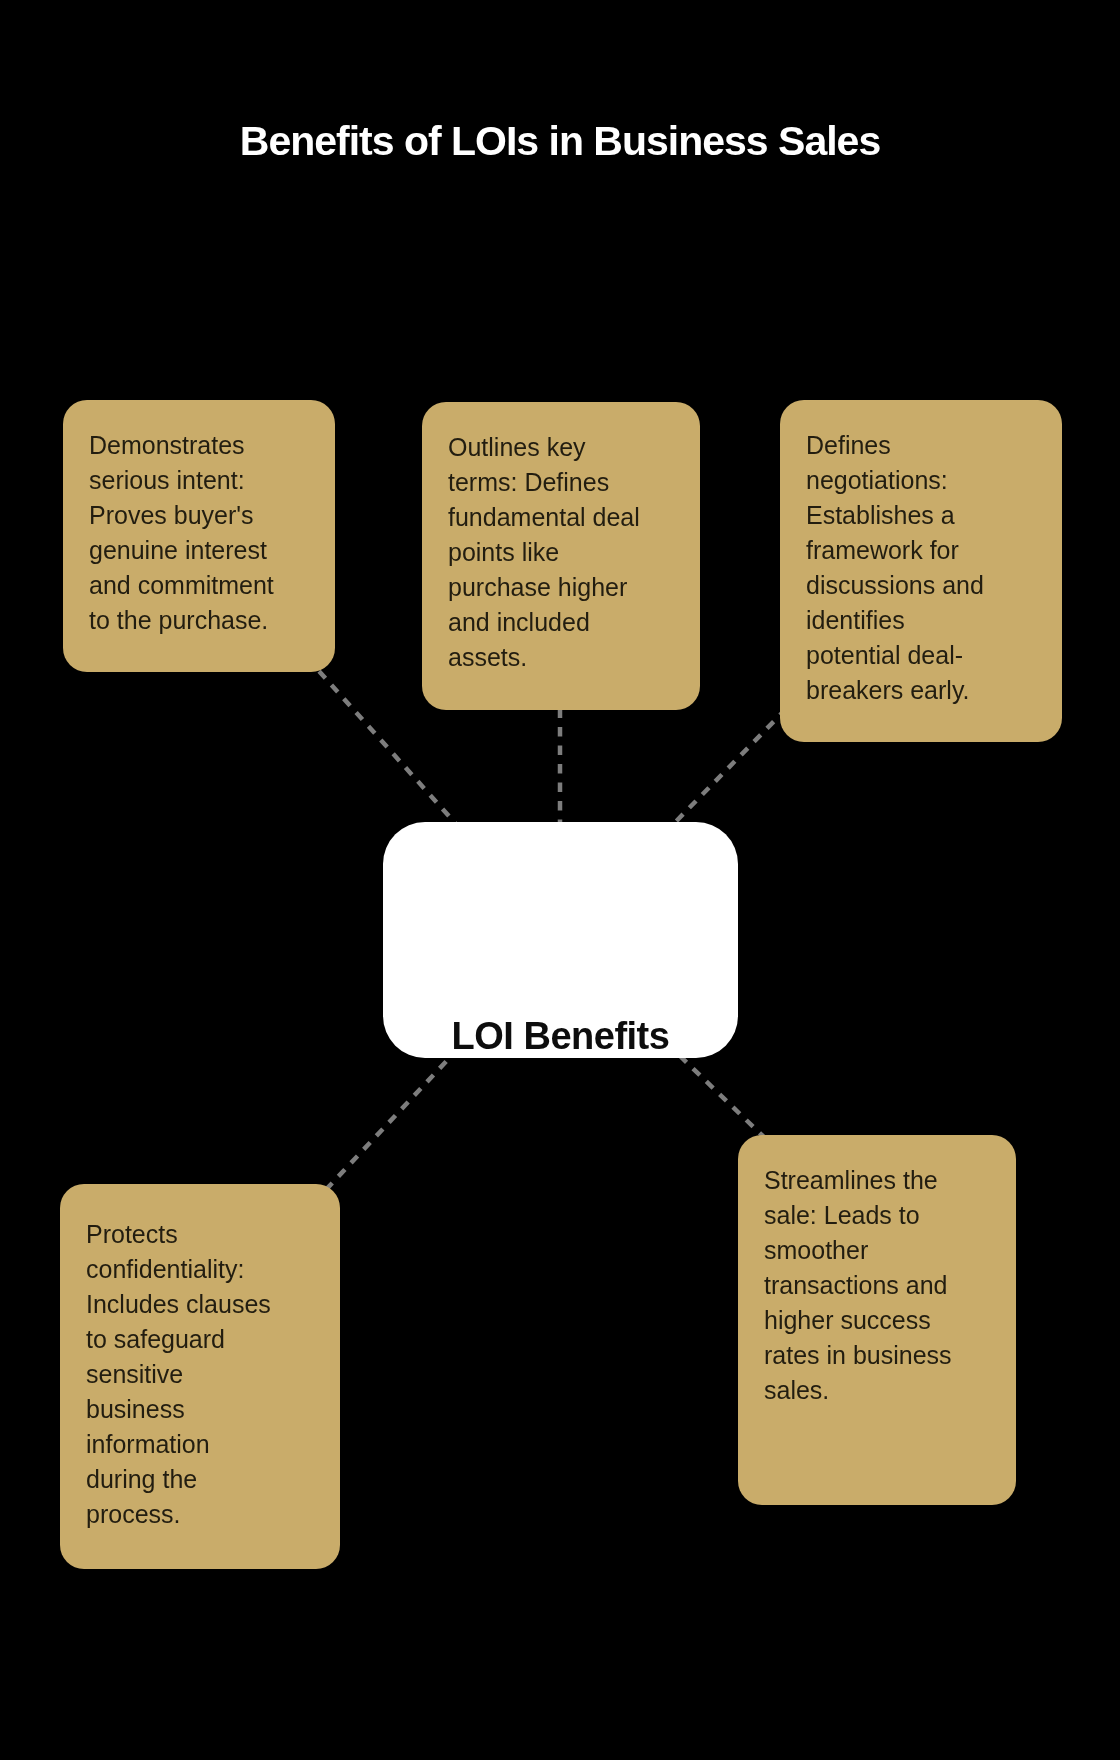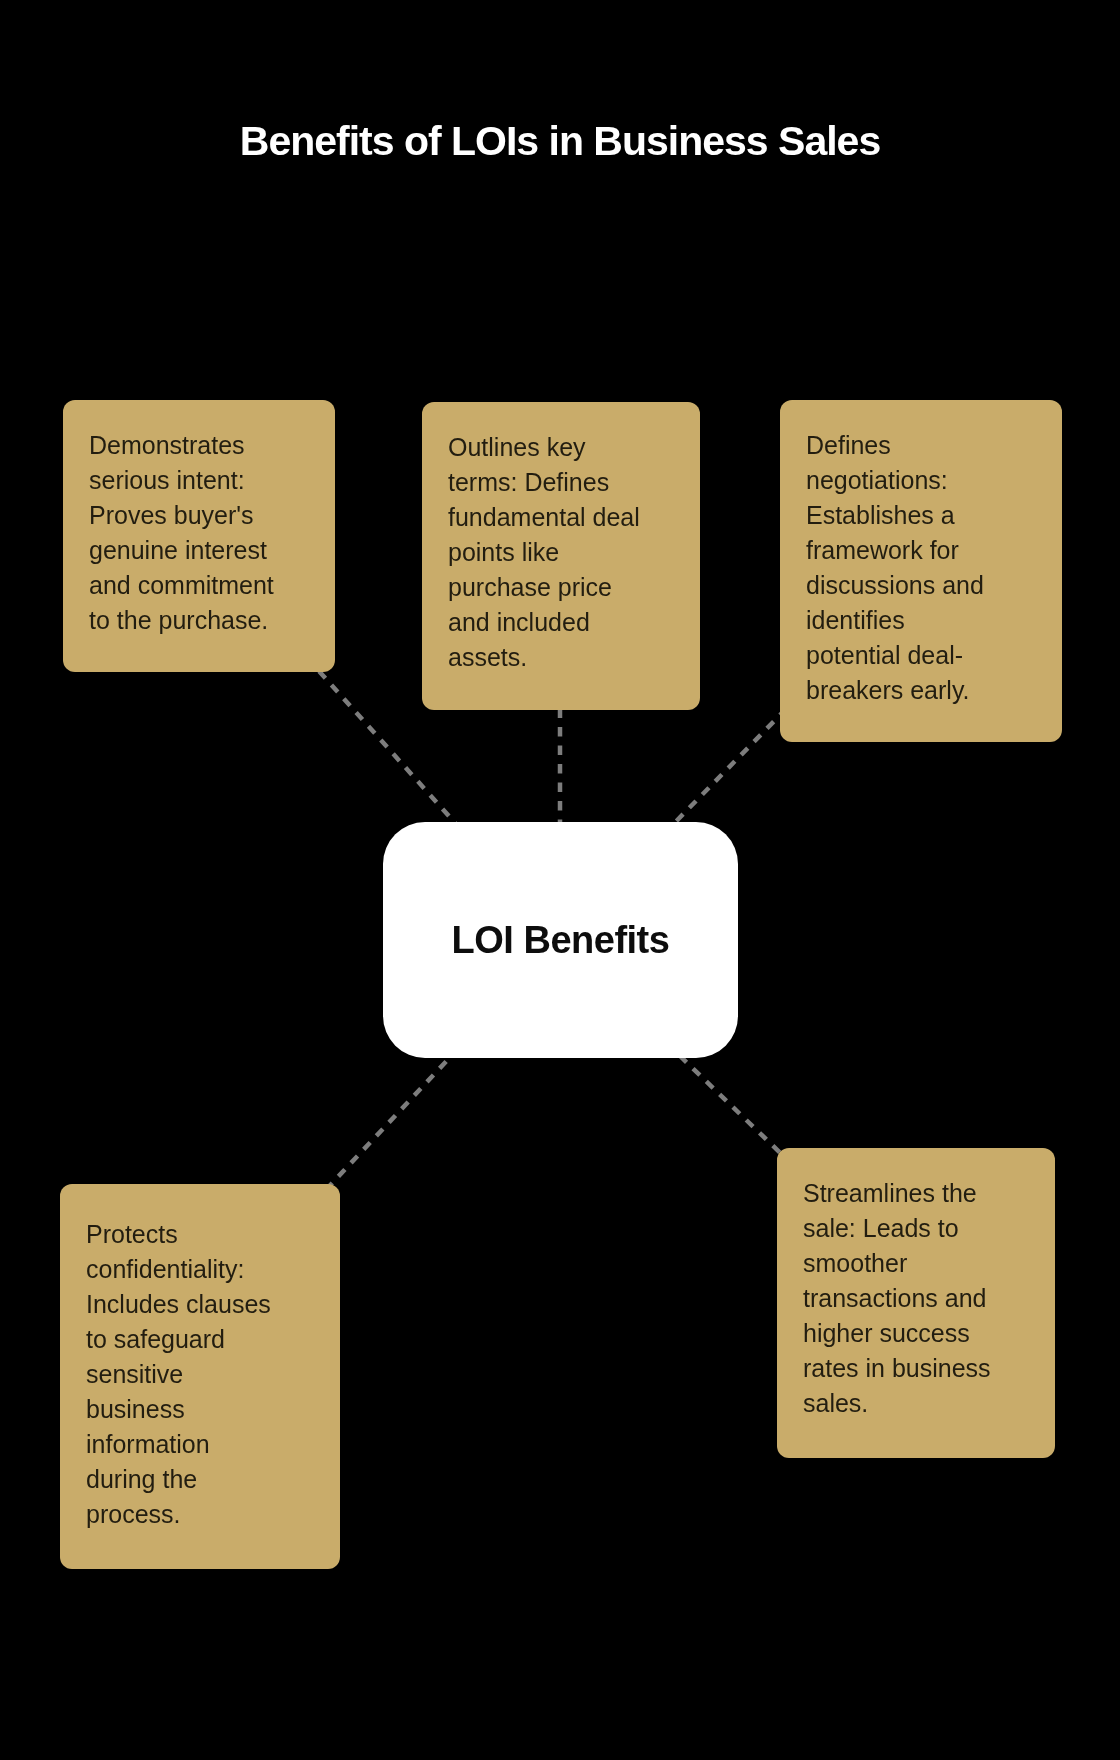--- a/index.html
+++ b/index.html
@@ -37,40 +37,40 @@
     width:1120px;height:1760px;
   }
   .connectors line{
     stroke:var(--connector);
     stroke-width:4.5;
     stroke-dasharray:9.5 9;
   }
   .node{
     position:absolute;
     background:var(--node-bg);
-    border-radius:12px;
+    border-radius:24px;
     color:var(--node-text);
     font-size:25px;
     line-height:35px;
     padding:28px 20px 24px 26px;
   }
   .node p{white-space:pre-line;}
   .node-1{left:63px;  top:400px;  width:272px; height:272px;}
   .node-2{left:422px; top:402px;  width:278px; height:308px;}
   .node-3{left:780px; top:400px;  width:282px; height:342px;}
   .node-4{left:60px;  top:1184px; width:280px; height:385px;padding-top:33px;}
-  .node-5{left:777px; top:1135px; width:278px; height:310px;margin-top:13px;}
+  .node-5{left:738px; top:1135px; width:278px; height:370px;}
   .center-node{
     position:absolute;
     left:383px; top:822px;
     width:355px; height:236px;
     background:var(--center-bg);
     border-radius:42px;
     display:flex;
-    align-items:center;
+    align-items:flex-end;
     justify-content:center;
   }
   .center-node span{
     color:var(--center-text);
     font-size:38px;
     font-weight:bold;
     letter-spacing:-0.5px;
   }
 </style>
 </head>
@@ -95,21 +95,21 @@
 genuine interest
 and commitment
 to the purchase.</p>
   </div>
 
   <div class="node node-2">
     <p>Outlines key
 terms: Defines
 fundamental deal
 points like
-purchase price
+purchase higher
 and included
 assets.</p>
   </div>
 
   <div class="node node-3">
     <p>Defines
 negotiations:
 Establishes a
 framework for
 discussions and

